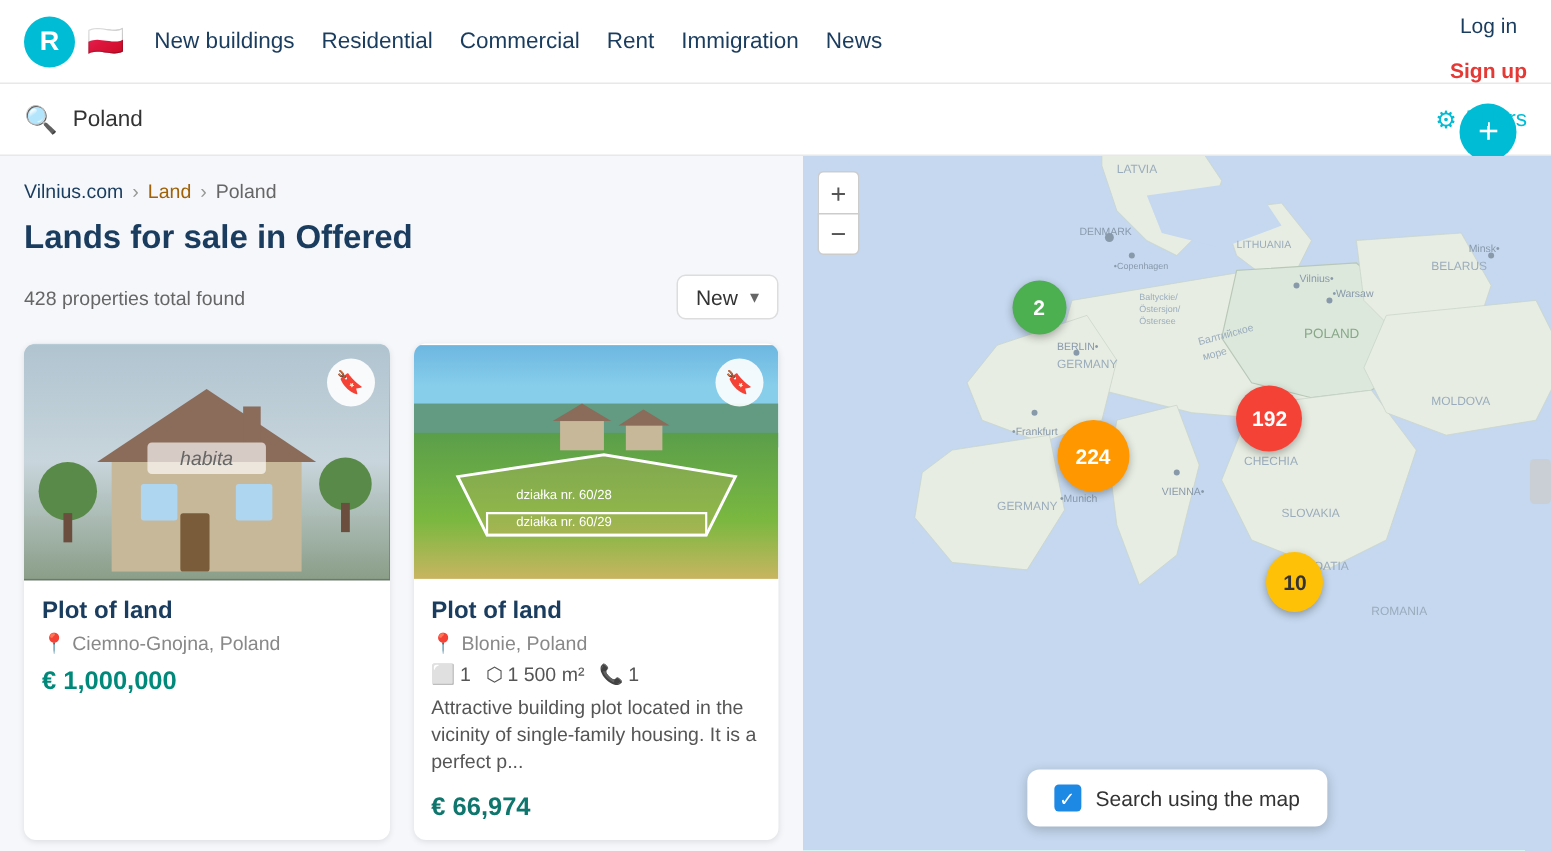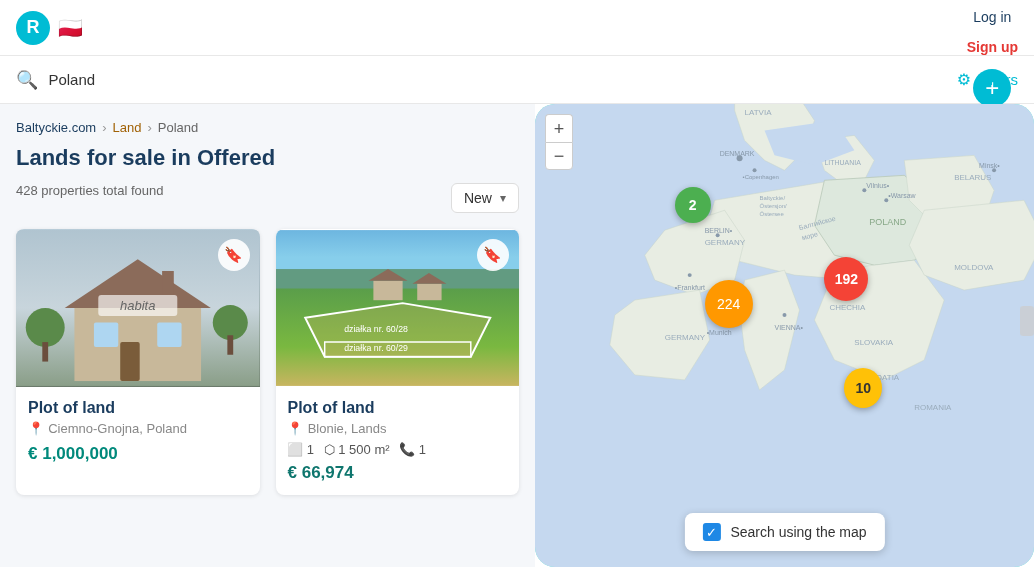--- a/index.html
+++ b/index.html
@@ -6,20 +6,28 @@
     body { font-family: -apple-system, BlinkMacSystemFont, 'Segoe UI', sans-serif; font-size: 14px; background: #fff; width: 1034px; height: 567px; overflow: hidden; }
   </style>
 </head>
 <body>
 
 <header style="display:flex;align-items:center;height:56px;padding:0 16px;border-bottom:1px solid #e8e8e8;background:#fff;gap:20px;">
   <div style="display:flex;align-items:center;gap:8px;cursor:pointer;">
     <div style="width:34px;height:34px;background:#00bcd4;border-radius:50%;display:flex;align-items:center;justify-content:center;color:#fff;font-weight:bold;font-size:18px;">R</div>
     <span style="font-size:20px;">🇵🇱</span>
   </div>
+  <nav style="display:flex;align-items:center;gap:18px;">
+    <a style="color:#1a3c5e;font-size:15px;cursor:pointer;text-decoration:none;font-weight:500;">New buildings</a>
+    <a style="color:#1a3c5e;font-size:15px;cursor:pointer;text-decoration:none;">Residential</a>
+    <a style="color:#1a3c5e;font-size:15px;cursor:pointer;text-decoration:none;">Commercial</a>
+    <a style="color:#1a3c5e;font-size:15px;cursor:pointer;text-decoration:none;">Rent</a>
+    <a style="color:#1a3c5e;font-size:15px;cursor:pointer;text-decoration:none;">Immigration</a>
+    <a style="color:#1a3c5e;font-size:15px;cursor:pointer;text-decoration:none;">News</a>
+  </nav>
   <div style="display:flex;align-items:center;gap:14px;margin-left:auto;flex-direction:column;">
     <span style="color:#1a3c5e;font-size:14px;cursor:pointer;font-weight:500;">EN</span>
     <span style="color:#1a3c5e;font-size:14px;cursor:pointer;font-weight:500;text-align:center;">EUR</span>
     <span style="color:#1a3c5e;font-size:14px;cursor:pointer;">Log in</span>
     <span style="color:#e53935;font-size:14px;cursor:pointer;font-weight:600;">Sign up</span>
     <div style="width:38px;height:38px;background:#00bcd4;border-radius:50%;display:flex;align-items:center;justify-content:center;color:#fff;font-size:24px;cursor:pointer;line-height:1;">+</div>
   </div>
 </header>
 
 <div style="display:flex;align-items:center;padding:8px 16px;border-bottom:1px solid #e8e8e8;background:#fff;gap:10px;height:48px;">
@@ -29,30 +37,30 @@
     <span style="font-size:16px;">⚙</span>
     <span>Filters</span>
   </div>
 </div>
 
 <div style="display:flex;height:calc(567px - 56px - 48px);">
 
   <div style="width:535px;min-width:535px;overflow-y:auto;padding:16px;background:#f5f7fa;">
 
     <div style="display:flex;align-items:center;gap:6px;font-size:13px;color:#666;margin-bottom:10px;">
-      <span style="color:#1a3c5e;cursor:pointer;">Baltyckie.com</span>
+      <span style="color:#1a3c5e;cursor:pointer;">Vilnius.com</span>
       <span style="color:#999;">›</span>
       <span style="color:#a16207;cursor:pointer;">Land</span>
       <span style="color:#999;">›</span>
       <span style="color:#666;">Poland</span>
     </div>
 
     <h1 style="font-size:22px;font-weight:700;color:#1a3c5e;margin-bottom:12px;">Lands for sale in Offered</h1>
 
-    <div style="display:flex;justify-content:space-between;margin-bottom:16px;">
+    <div style="display:flex;align-items:center;justify-content:space-between;margin-bottom:16px;">
       <span style="font-size:13px;color:#666;">428 properties total found</span>
       <div style="display:flex;align-items:center;gap:8px;border:1px solid #ddd;border-radius:6px;padding:6px 12px;background:#fff;cursor:pointer;font-size:14px;color:#333;">
         <span>New</span>
         <span style="color:#666;font-size:12px;">▾</span>
       </div>
     </div>
 
     <div style="display:grid;grid-template-columns:1fr 1fr;gap:16px;">
 
       <div style="background:#fff;border-radius:8px;overflow:hidden;box-shadow:0 1px 4px rgba(0,0,0,0.1);cursor:pointer;">
@@ -129,44 +137,45 @@
             <polygon points="95,52 115,40 135,52" fill="#8b6b5a"></polygon>
             <rect x="145" y="55" width="25" height="17" fill="#c8b89a"></rect>
             <polygon points="140,55 157,44 175,55" fill="#8b6b5a"></polygon>
           </svg>
           <button style="position:absolute;top:10px;right:10px;width:32px;height:32px;background:rgba(255,255,255,0.9);border-radius:50%;display:flex;align-items:center;justify-content:center;border:none;font-size:15px;color:#666;cursor:pointer;">🔖</button>
         </div>
         <div style="padding:12px;">
           <div style="font-size:16px;font-weight:600;color:#1a3c5e;margin-bottom:4px;">Plot of land</div>
           <div style="display:flex;align-items:center;gap:4px;font-size:13px;color:#888;margin-bottom:6px;">
             <span style="font-size:13px;">📍</span>
-            <span>Blonie, Lands</span>
+            <span>Blonie, Poland</span>
           </div>
           <div style="display:flex;align-items:center;gap:10px;font-size:13px;color:#555;margin-bottom:6px;">
             <span style="display:flex;align-items:center;gap:3px;">
               <span>⬜</span>
               <span>1</span>
             </span>
             <span style="display:flex;align-items:center;gap:3px;">
               <span>⬡</span>
               <span>1 500 m²</span>
             </span>
             <span style="display:flex;align-items:center;gap:3px;">
               <span>📞</span>
               <span>1</span>
             </span>
           </div>
+          <div style="font-size:13px;color:#555;line-height:1.4;margin-bottom:10px;">Attractive building plot located in the vicinity of single-family housing. It is a perfect p...</div>
           <div style="font-size:17px;font-weight:700;color:#0f766e;">€ 66,974</div>
         </div>
       </div>
 
     </div>
   </div>
 
-  <div style="flex:1;background:#5eead4;position:relative;overflow:hidden;border-radius:20px;">
+  <div style="flex:1;background:#5eead4;position:relative;overflow:hidden;">
 
     <svg viewBox="0 0 500 511" style="position:absolute;top:0;left:0;width:100%;height:100%;" preserveAspectRatio="xMidYMid slice">
       <rect width="500" height="511" fill="#c5d8ef"></rect>
 
       <path d="M200,0 L260,10 L280,40 L270,70 L250,90 L230,80 L210,60 L200,30 Z" fill="#e8ede3" stroke="#c8d4c8" stroke-width="0.5"></path>
 
       <path d="M280,60 L320,55 L340,80 L330,100 L310,105 L290,90 Z" fill="#e8ede3" stroke="#c8d4c8" stroke-width="0.5"></path>
 
       <path d="M180,120 L300,100 L360,130 L370,170 L320,200 L260,195 L200,180 L170,155 Z" fill="#e8ede3" stroke="#c8d4c8" stroke-width="0.5"></path>
 
@@ -226,21 +235,21 @@
       <circle cx="220" cy="90" r="2" fill="#8899aa"></circle>
       <text x="208" y="99" fill="#8899aa" font-size="6" font-family="sans-serif">•Copenhagen</text>
     </svg>
 
     <div style="position:absolute;top:10px;left:10px;display:flex;flex-direction:column;z-index:10;">
       <button style="width:28px;height:28px;background:#fff;border:1px solid #ccc;border-bottom:none;border-radius:4px 4px 0 0;display:flex;align-items:center;justify-content:center;cursor:pointer;font-size:18px;color:#555;font-weight:300;line-height:1;">+</button>
       <button style="width:28px;height:28px;background:#fff;border:1px solid #ccc;border-radius:0 0 4px 4px;display:flex;align-items:center;justify-content:center;cursor:pointer;font-size:18px;color:#555;font-weight:300;line-height:1;">−</button>
     </div>
 
     <div style="position:absolute;top:18%;left:28%;width:36px;height:36px;background:#4caf50;border-radius:50%;display:flex;align-items:center;justify-content:center;color:#fff;font-weight:700;font-size:14px;cursor:pointer;box-shadow:0 2px 6px rgba(0,0,0,0.3);">2</div>
-    <div style="position:absolute;top:38%;left:34%;width:48px;height:48px;background:#ff9800;border-radius:50%;display:flex;align-items:center;justify-content:center;color:#fff;font-weight:400;font-size:14px;cursor:pointer;box-shadow:0 2px 6px rgba(0,0,0,0.3);">224</div>
+    <div style="position:absolute;top:38%;left:34%;width:48px;height:48px;background:#ff9800;border-radius:50%;display:flex;align-items:center;justify-content:center;color:#fff;font-weight:700;font-size:14px;cursor:pointer;box-shadow:0 2px 6px rgba(0,0,0,0.3);">224</div>
     <div style="position:absolute;top:33%;left:58%;width:44px;height:44px;background:#f44336;border-radius:50%;display:flex;align-items:center;justify-content:center;color:#fff;font-weight:700;font-size:14px;cursor:pointer;box-shadow:0 2px 6px rgba(0,0,0,0.3);">192</div>
     <div style="position:absolute;top:57%;left:62%;width:38px;height:40px;background:#ffc107;border-radius:50%;display:flex;align-items:center;justify-content:center;color:#333;font-weight:700;font-size:14px;cursor:pointer;box-shadow:0 2px 6px rgba(0,0,0,0.3);">10</div>
 
     <div style="position:absolute;bottom:16px;left:50%;transform:translateX(-50%);background:#fff;border-radius:8px;padding:10px 18px;display:flex;align-items:center;gap:10px;box-shadow:0 2px 8px rgba(0,0,0,0.2);cursor:pointer;white-space:nowrap;">
       <div style="width:18px;height:18px;background:#1e88e5;border-radius:3px;display:flex;align-items:center;justify-content:center;color:#fff;font-size:13px;">✓</div>
       <span style="font-size:14px;color:#333;">Search using the map</span>
     </div>
 
     <div style="position:absolute;right:0;bottom:50%;width:14px;height:30px;background:#ccc;border-radius:3px;opacity:0.7;"></div>
   </div>

